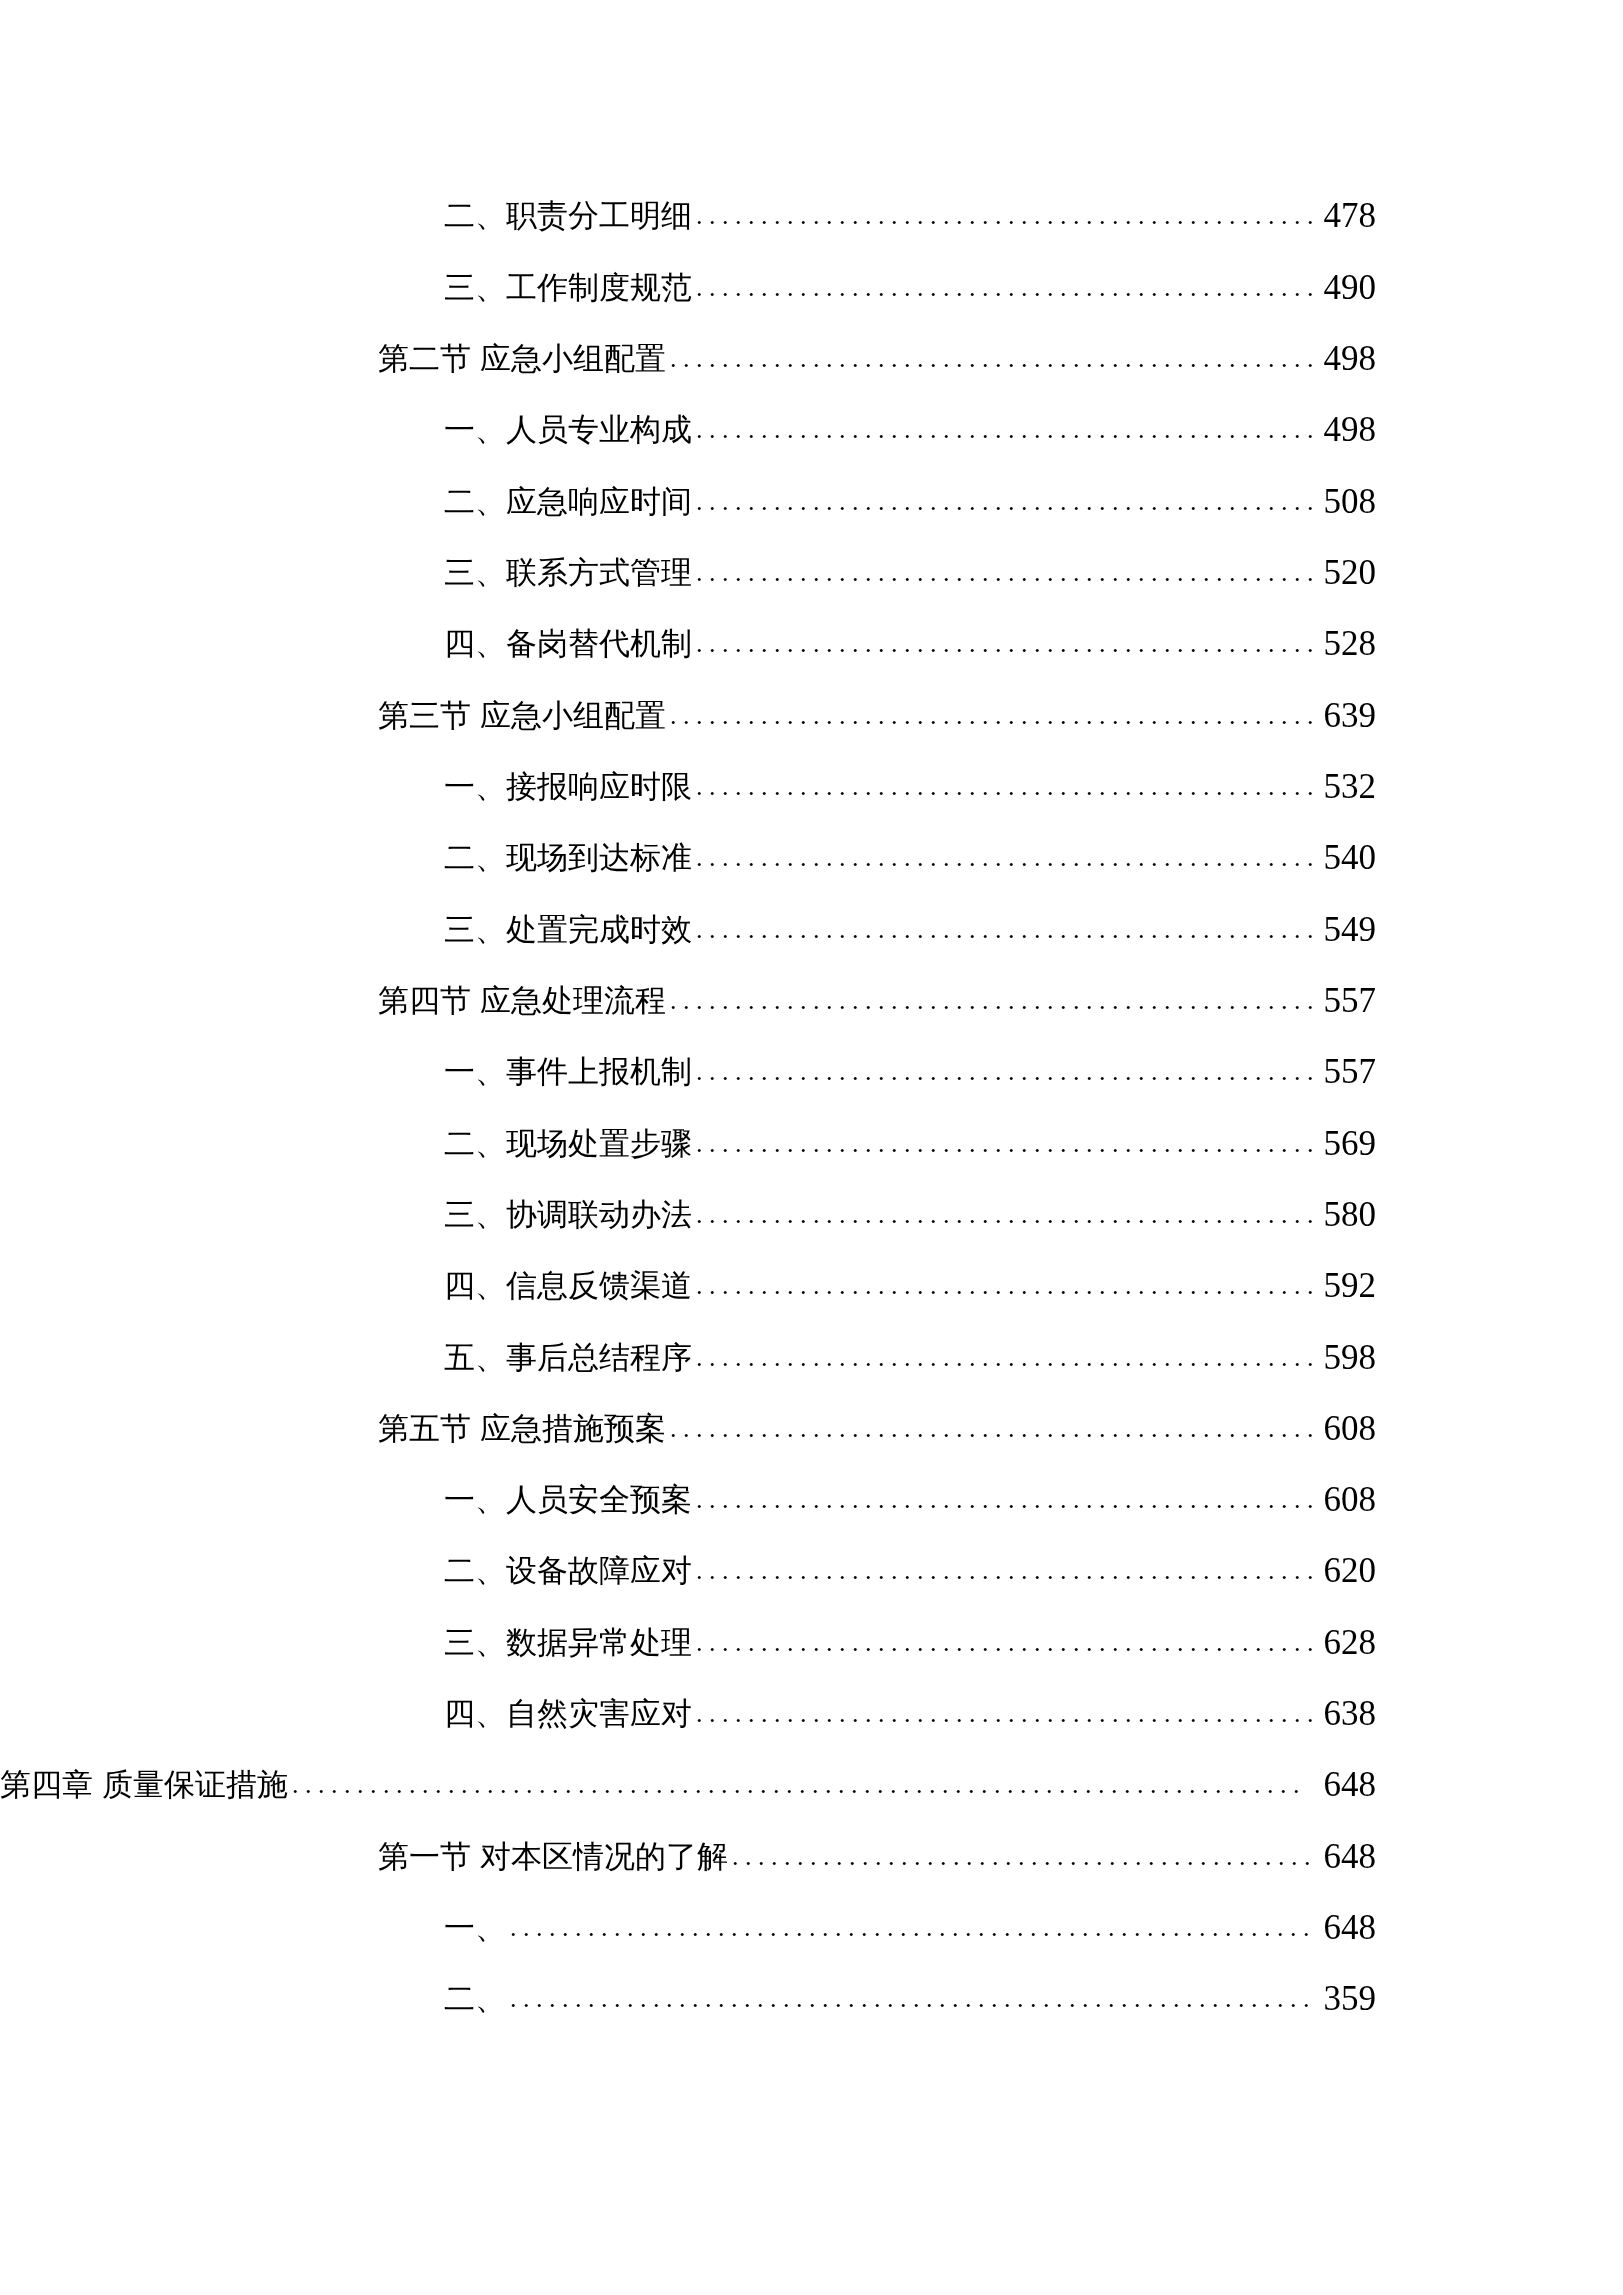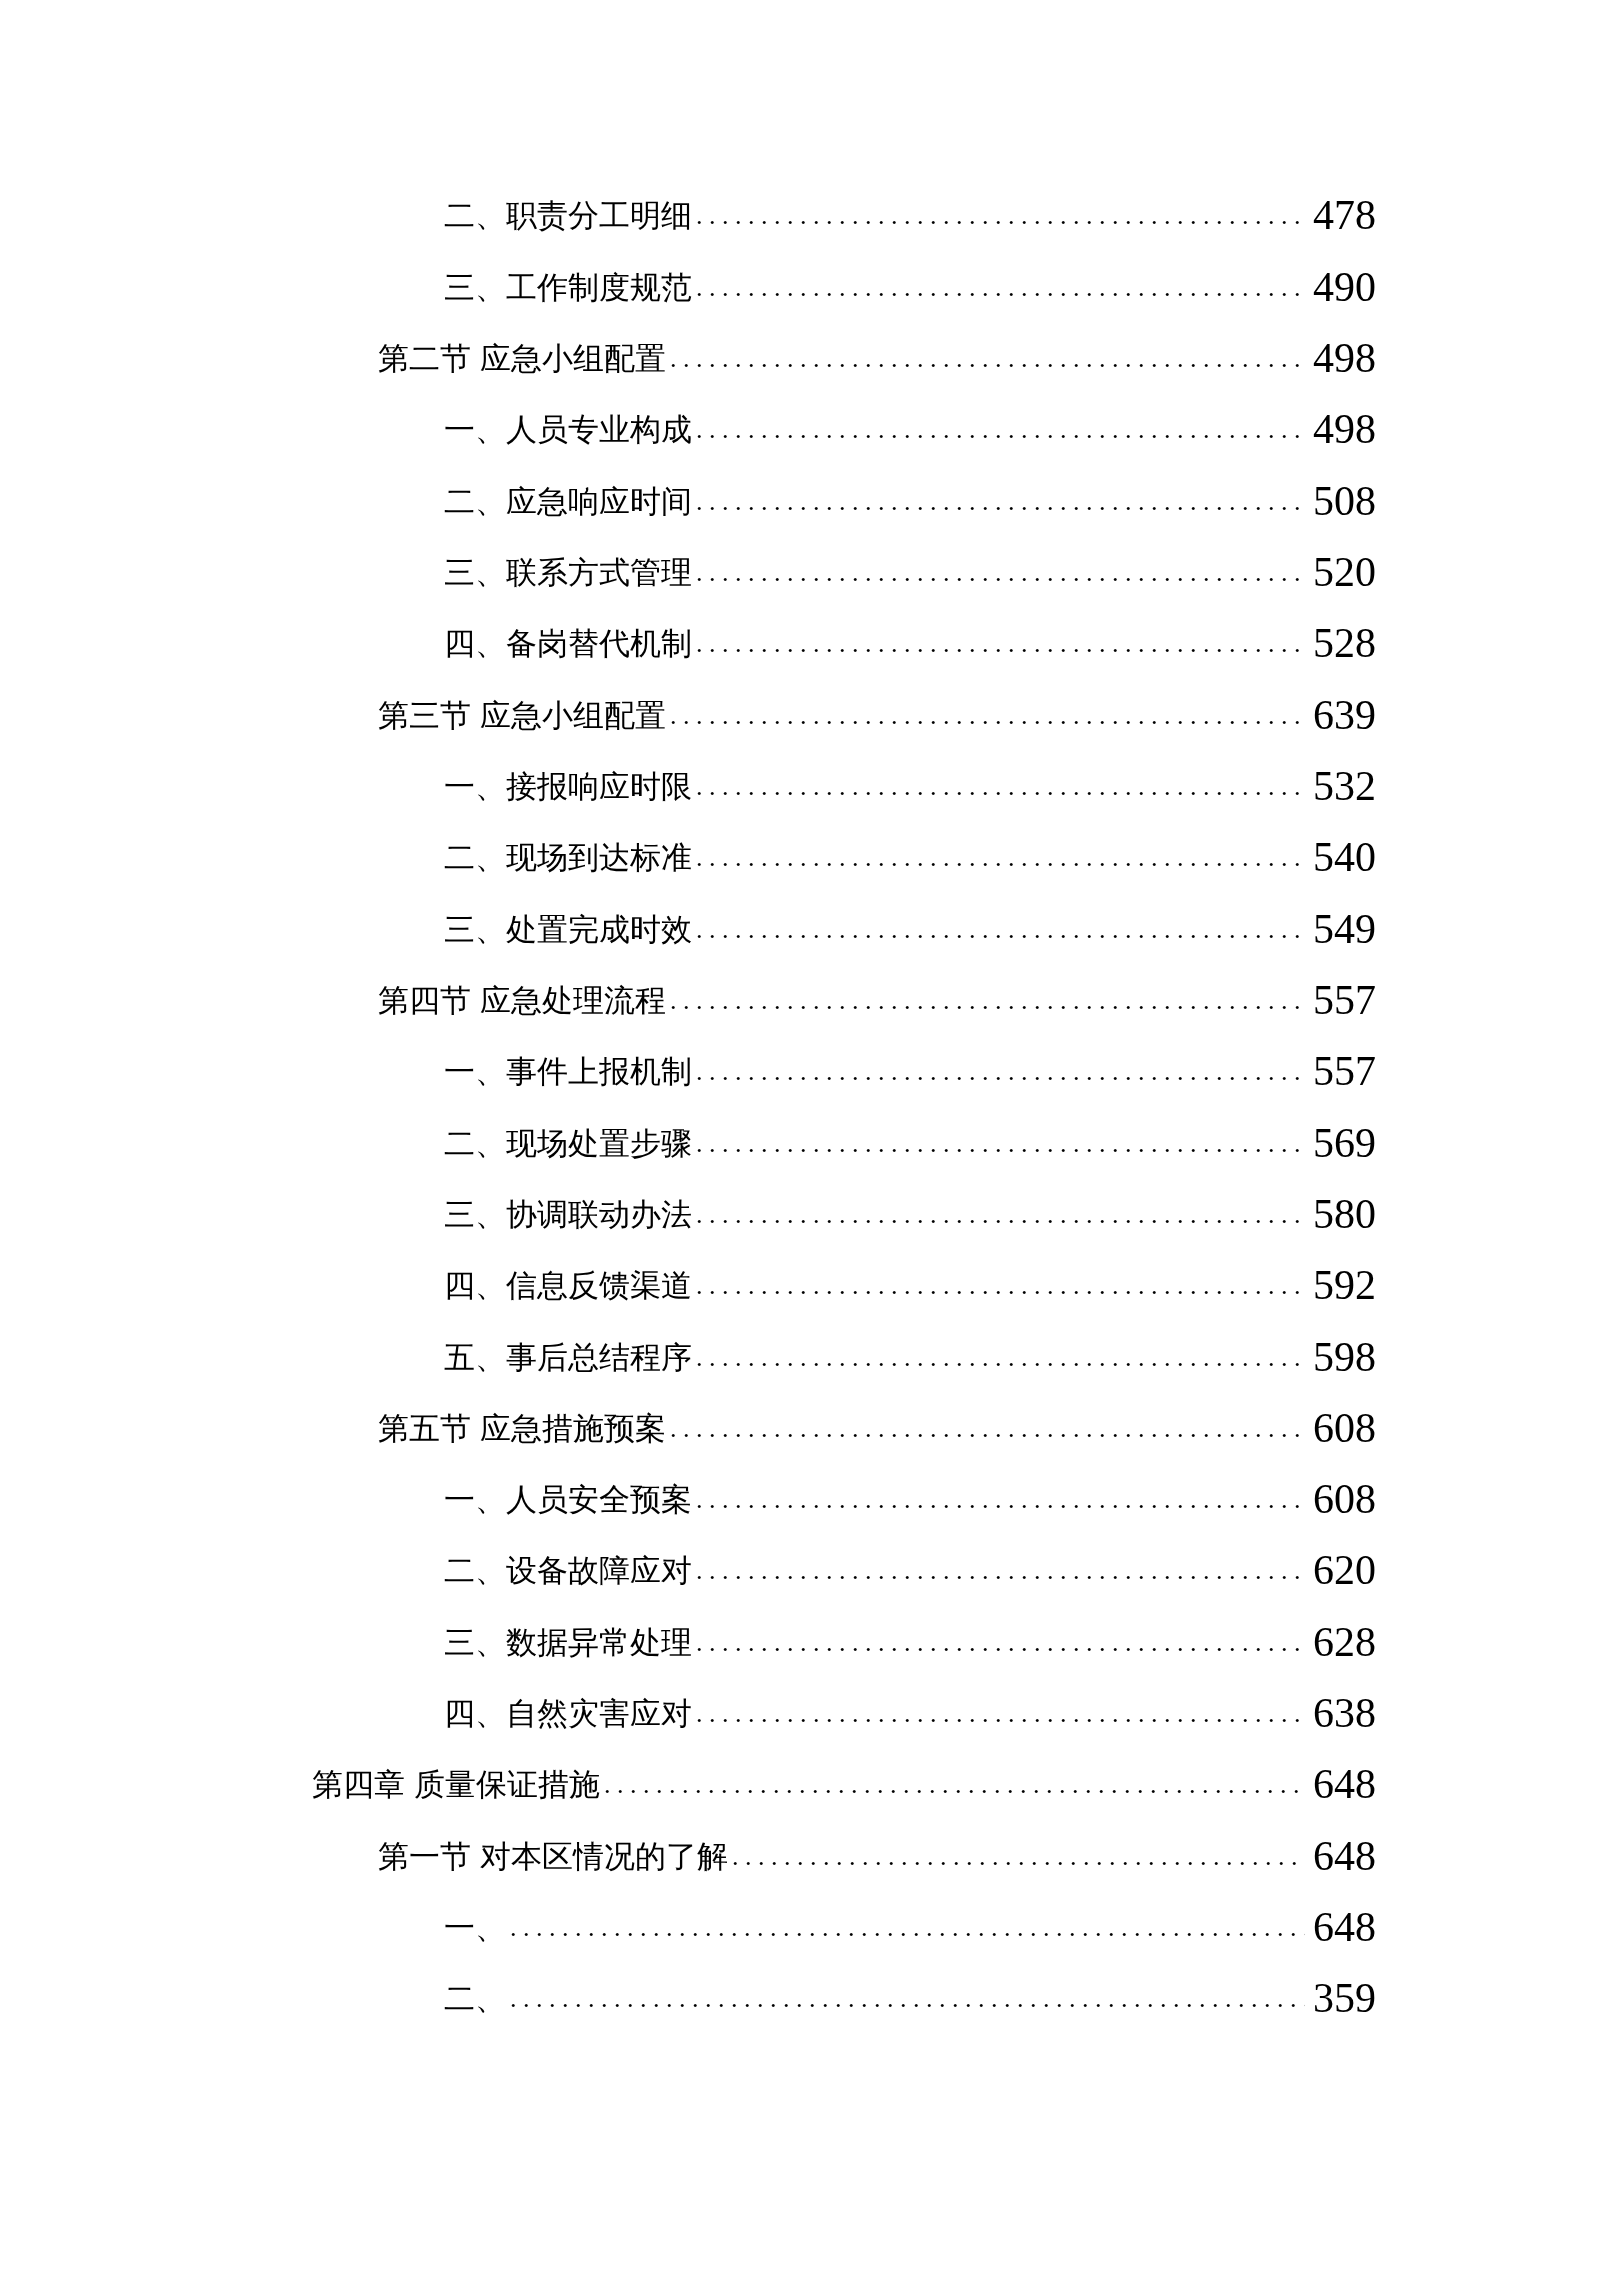--- a/index.html
+++ b/index.html
@@ -1,31 +1,31 @@
 <!DOCTYPE html>
 <html style="font-size:10.5px"><head>
 <meta charset="utf-8">
 <style>
   html, body { margin: 0; padding: 0; background: #ffffff; }
   body { width: 1623px; height: 2295px; position: relative; overflow: hidden;
          font-family: "DejaVu Serif", "Liberation Serif", serif; color: #000; }
   .toc { position: absolute; left: 0; top: 0; width: 1623px; }
   .row { position: absolute; left: 0; right: 247px; height: 39px;
          display: flex; align-items: flex-end; font-size: 31px; line-height: 39px; white-space: nowrap; }
-  .row.l1 { padding-left: 312px; }
+  .row.l1 { }
   .row.l2 { padding-left: 378px; }
   .row.l3 { padding-left: 444px; }
   .marker { display: inline-block; }
   .l3 .marker { width: 77px; }
   .l2 .marker, .l1 .marker { margin-right: 9px; }
   .title { flex: 0 0 auto; }
   .leader { flex: 1 1 auto; overflow: hidden; margin: 0 7.9px 0 3.9px; letter-spacing: 0; color: #000;
             font-family: "Liberation Serif", serif; font-size: 26px; }
   .leader::before { content: ". . . . . . . . . . . . . . . . . . . . . . . . . . . . . . . . . . . . . . . . . . . . . . . . . . . . . . . . . . . . . . . . . . . . . . . . . . . . . ."; white-space: nowrap; }
-  .page { flex: 0 0 auto; font-family: "Liberation Serif", serif; font-size: 42px; }
+  .page { flex: 0 0 auto; font-family: "Liberation Serif", serif; font-size: 35px; }
 </style>
 </head>
 <body>
 
 <div class="toc">
   <div class="row l3" style="top:196px">
     <span class="marker">二、</span>
     <span class="title">职责分工明细</span>
     <span class="leader"></span>
     <span class="page">478</span>

